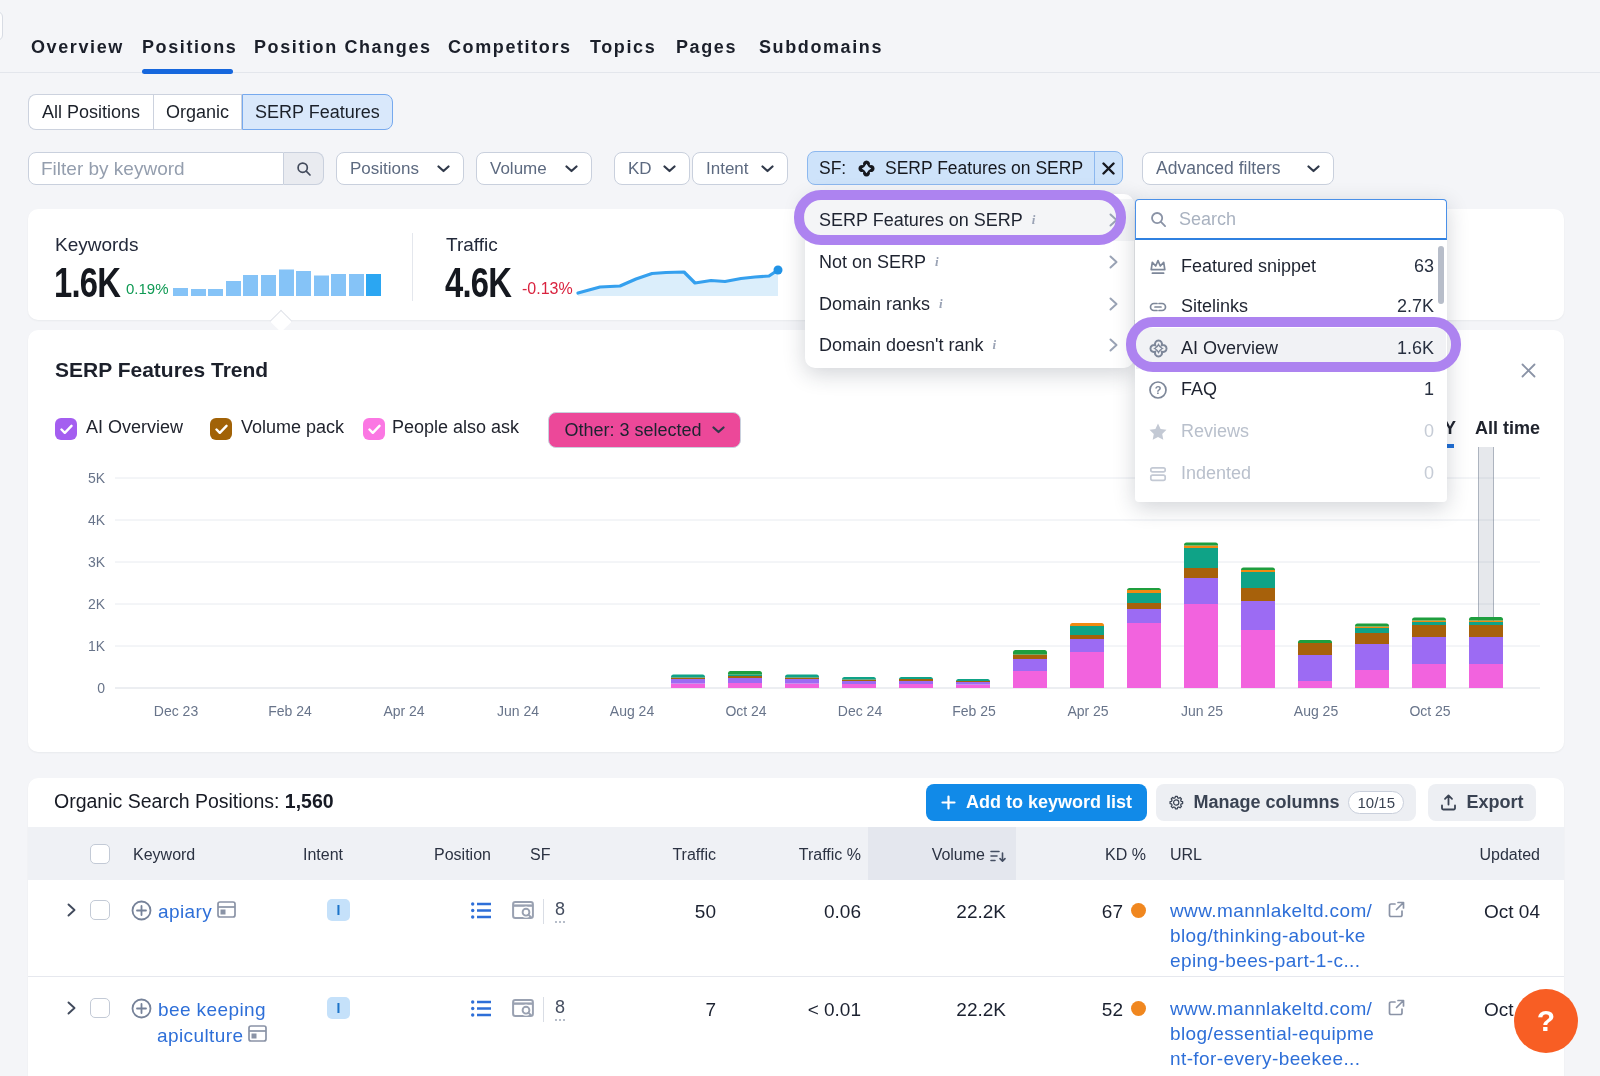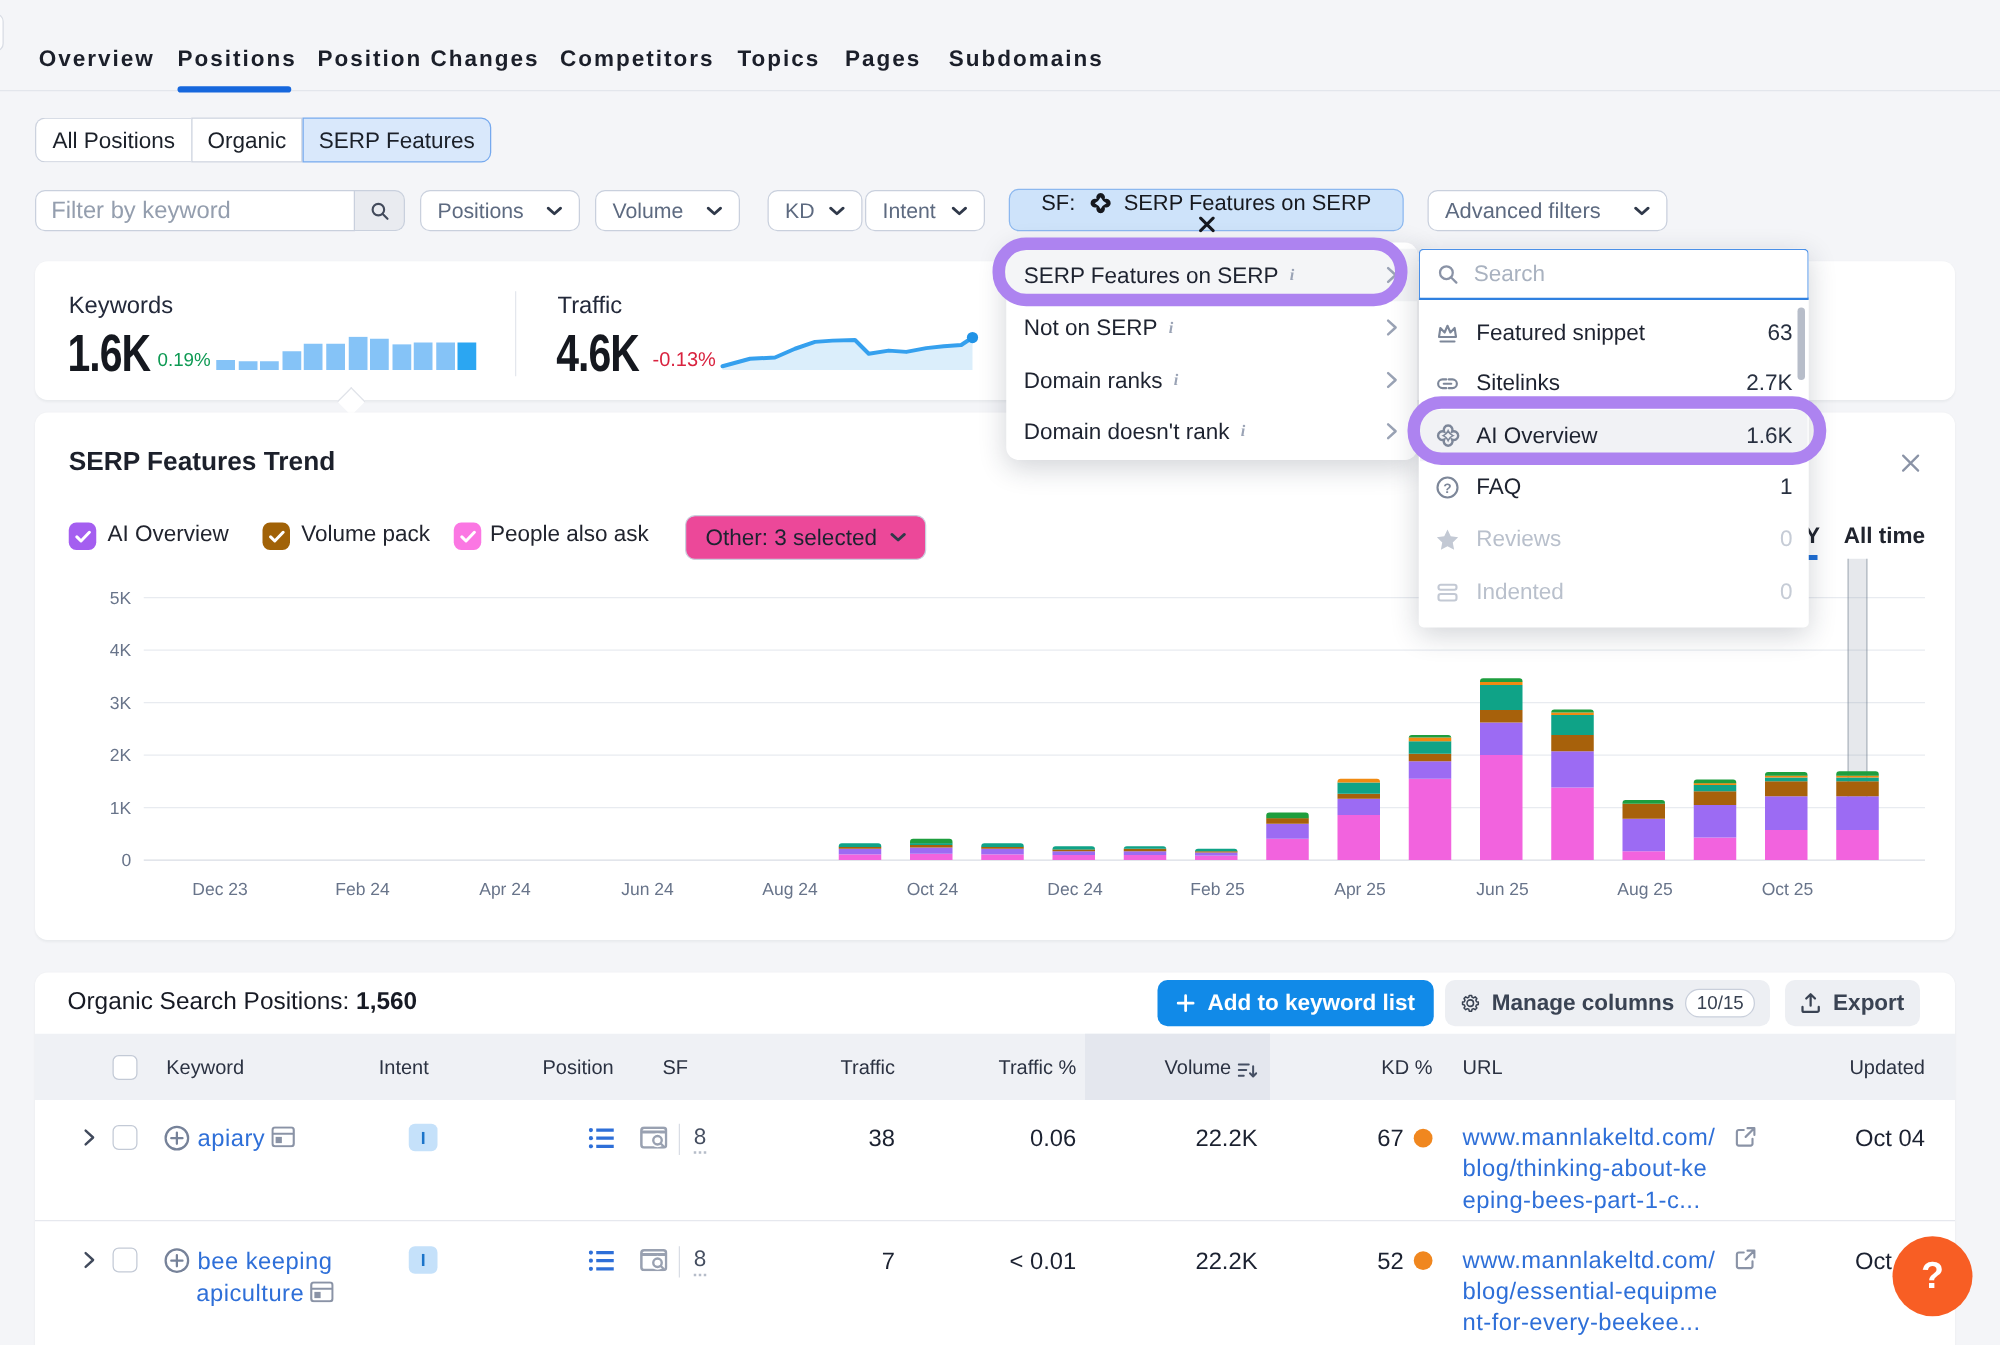--- a/index.html
+++ b/index.html
@@ -59,21 +59,21 @@
 <div class="fbtn" style="left:476px;width:116px;">Volume<svg class="chev" width="13" height="8" viewBox="0 0 13 8">
         <path d="M1.5 1.5 L6.5 6 L11.5 1.5" fill="none" stroke="#30394a" stroke-width="2.2" stroke-linecap="round" stroke-linejoin="round"></path>
       </svg></div>
 <div class="fbtn" style="left:604px;width:76px;margin-left:10px;">KD<svg class="chev" width="13" height="8" viewBox="0 0 13 8">
         <path d="M1.5 1.5 L6.5 6 L11.5 1.5" fill="none" stroke="#30394a" stroke-width="2.2" stroke-linecap="round" stroke-linejoin="round"></path>
       </svg></div>
 <div class="fbtn" style="left:692px;width:96px;">Intent<svg class="chev" width="13" height="8" viewBox="0 0 13 8">
         <path d="M1.5 1.5 L6.5 6 L11.5 1.5" fill="none" stroke="#30394a" stroke-width="2.2" stroke-linecap="round" stroke-linejoin="round"></path>
       </svg></div>
 
-<div class="abs" style="left:807px;top:151px;width:316px;height:34px;background:#cee3fa;border:1px solid #8cb8ef;border-radius:8px;display:flex;align-items:center;flex-direction:column;">
+<div class="abs" style="left:807px;top:151px;width:316px;height:34px;background:#cee3fa;border:1px solid #8cb8ef;border-radius:8px;display:flex;align-items:center;">
   <div style="display:flex;align-items:center;padding:0 11px;font-size:17.5px;color:#16181e;flex:1;white-space:nowrap;">SF:&nbsp;&nbsp;
     <svg width="21" height="21" viewBox="0 0 24 24" style="margin-right:8px;">
           <path d="M8.29 8.29 A4 4 0 1 1 15.71 8.29 A4 4 0 1 1 15.71 15.71 A4 4 0 1 1 8.29 15.71 A4 4 0 1 1 8.29 8.29 Z M12 6.6 Q13.7 10.3 17.4 12 Q13.7 13.7 12 17.4 Q10.3 13.7 6.6 12 Q10.3 10.3 12 6.6 Z" fill="#16181e" fill-rule="evenodd"></path>
         </svg>
     SERP Features on SERP</div>
   <div style="width:1px;height:34px;background:#8cb8ef;"></div>
   <div style="width:38px;display:flex;align-items:center;justify-content:center;">
     <svg width="13" height="13" viewBox="0 0 13 13">
           <path d="M1.5 1.5 L11.5 11.5 M11.5 1.5 L1.5 11.5" stroke="#16181e" stroke-width="2.4" stroke-linecap="round"></path>
         </svg>
@@ -309,21 +309,21 @@
     </svg>
 <svg class="abs" style="left:512px;top:901px;" width="22" height="18" viewBox="0 0 22 18">
       <rect x="1.1" y="1.1" width="19.8" height="15.8" rx="2.2" fill="none" stroke="#99a1b1" stroke-width="2"></rect>
       <line x1="1.5" y1="4.6" x2="20.5" y2="4.6" stroke="#99a1b1" stroke-width="2.4"></line>
       <circle cx="14" cy="11.2" r="5.6" fill="#fff"></circle>
       <circle cx="14" cy="11.2" r="3.4" fill="none" stroke="#99a1b1" stroke-width="1.9"></circle>
       <line x1="16.6" y1="13.8" x2="18.8" y2="16" stroke="#99a1b1" stroke-width="1.9" stroke-linecap="round"></line>
     </svg>
 <div class="abs" style="left:543px;top:899px;width:1px;height:25px;background:#d9dde5;"></div>
 <div class="abs" style="left:555px;top:899px;font-size:18px;color:#454e60;border-bottom:2px dotted #b6bdc9;padding-bottom:1px;">8</div>
-<div class="num" style="left:616px;top:901px;width:100px;">38</div>
+<div class="num" style="left:616px;top:901px;width:100px;">50</div>
 <div class="num" style="left:761px;top:901px;width:100px;">0.06</div>
 <div class="num" style="left:906px;top:901px;width:100px;">22.2K</div>
 <div class="num" style="left:1023px;top:901px;width:100px;">67</div>
 <div class="abs" style="left:1131px;top:903px;width:15px;height:15px;border-radius:50%;background:#f0871f;"></div>
 <div class="url" style="left:1170px;top:900px;">www.mannlakeltd.com/</div>
 <div class="url" style="left:1170px;top:925px;">blog/thinking-about-ke</div>
 <div class="url" style="left:1170px;top:950px;">eping-bees-part-1-c...</div>
 <svg class="abs" style="left:1388px;top:901px;" width="17" height="17" viewBox="0 0 17 17">
       <path d="M7 3 H3 a1.5 1.5 0 0 0-1.5 1.5 V14 a1.5 1.5 0 0 0 1.5 1.5 H12.5 A1.5 1.5 0 0 0 14 14 V10" fill="none" stroke="#8a93a6" stroke-width="1.7" stroke-linecap="round"></path>
       <path d="M10 1.5 H15.5 V7 M15 2 L8.5 8.5" fill="none" stroke="#8a93a6" stroke-width="1.7" stroke-linecap="round" stroke-linejoin="round"></path>

